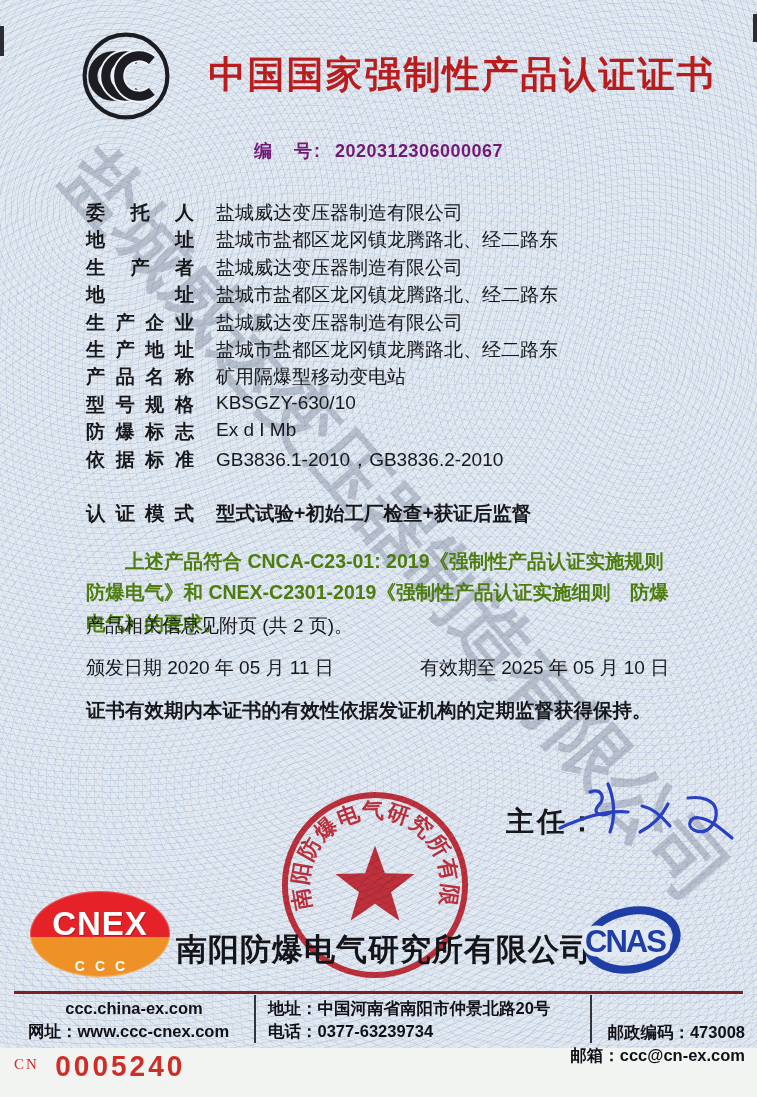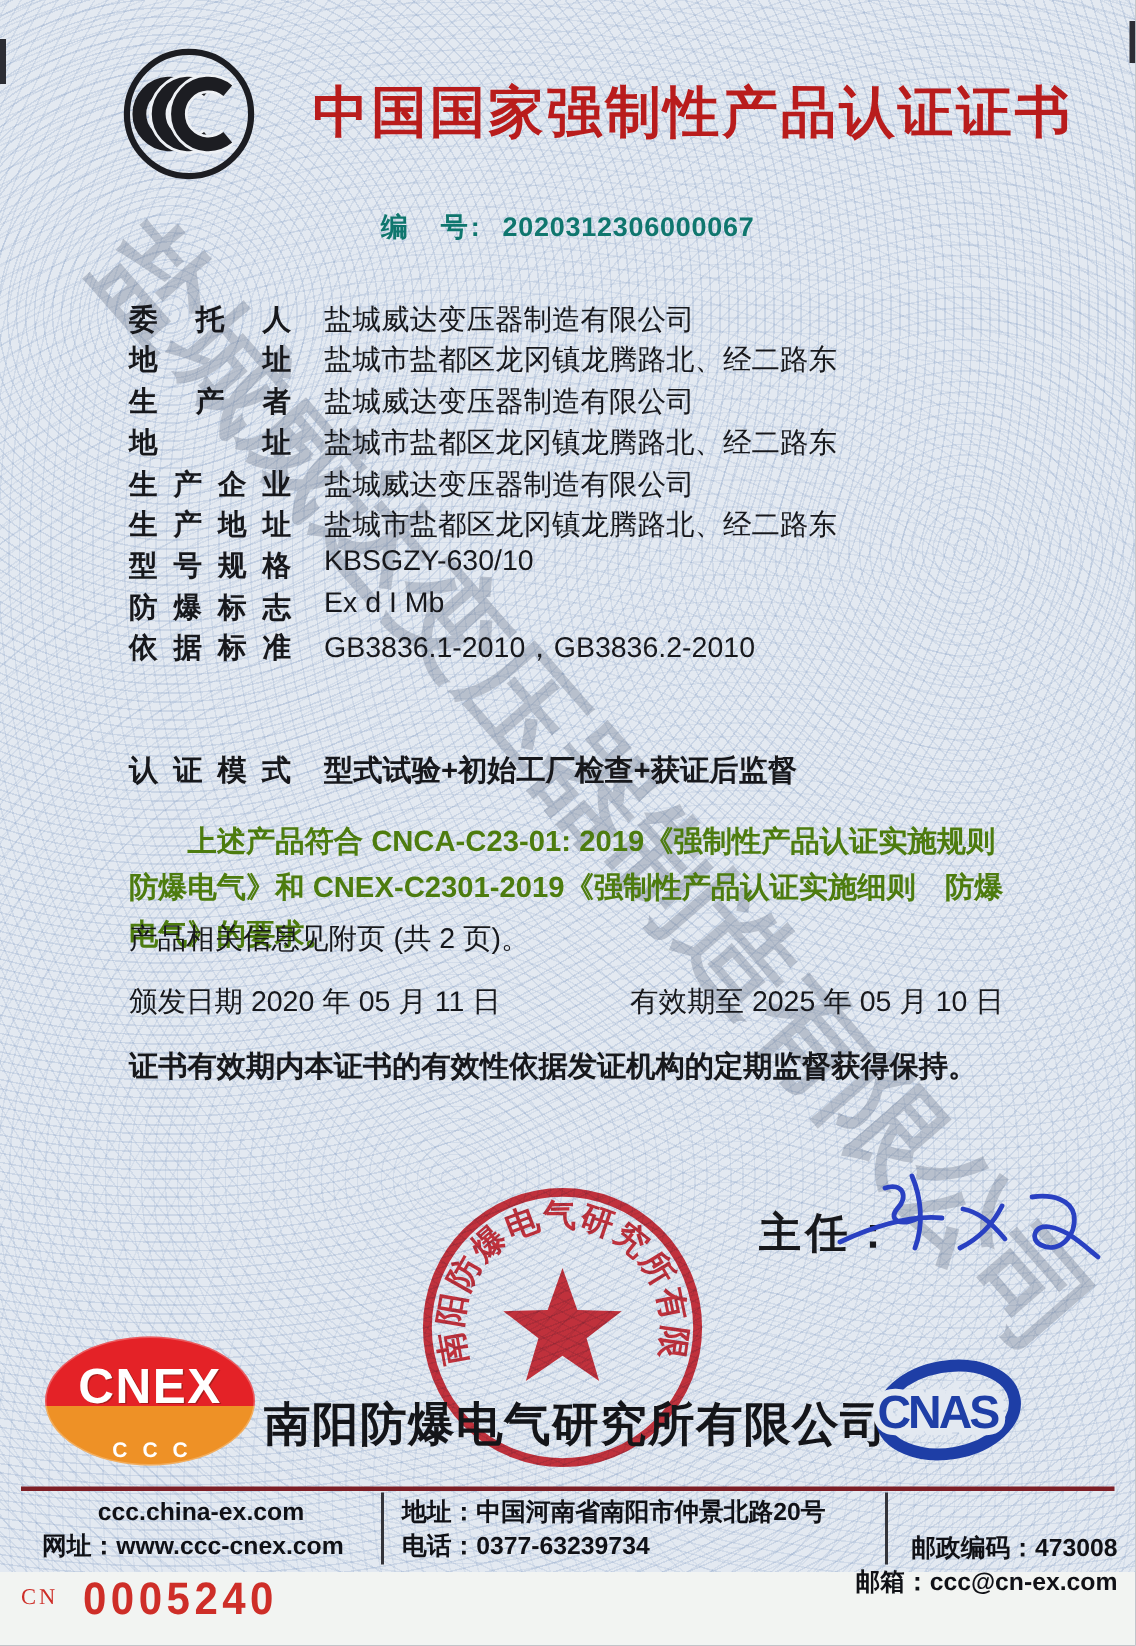--- a/index.html
+++ b/index.html
@@ -22,21 +22,21 @@
   .corner-mark.left{left:0;top:26px;width:4px;height:30px;}
   .corner-mark.right{right:0;top:14px;width:4px;height:28px;}
 
   .ccc-logo{position:absolute;left:80px;top:30px;width:92px;height:92px;}
   .title{
     position:absolute;left:188px;top:50px;width:548px;text-align:center;
     font-size:37px;font-weight:700;letter-spacing:2px;color:#b91c1c;
   }
   .number-line{
     position:absolute;left:0;top:139px;width:757px;text-align:center;
-    font-size:18px;color:#0f766e;
+    font-size:18px;color:#701a75;
   }
   .number-line .lbl{font-weight:700;letter-spacing:2px;}
   .number-line .num{font-weight:600;margin-left:8px;letter-spacing:.5px;}
 
   .watermark{
     position:absolute;left:118px;top:128px;width:1000px;
     transform:rotate(49deg);transform-origin:0 0;
     font-size:76px;font-weight:700;color:rgba(104,114,134,.34);
     letter-spacing:-2px;white-space:nowrap;pointer-events:none;
   }
@@ -145,20 +145,24 @@
       <span class="field-label">地址</span>
       <span class="field-value">盐城市盐都区龙冈镇龙腾路北、经二路东</span>
     </div>
     <div class="field-row">
       <span class="field-label">生产企业</span>
       <span class="field-value">盐城威达变压器制造有限公司</span>
     </div>
     <div class="field-row">
       <span class="field-label">生产地址</span>
       <span class="field-value">盐城市盐都区龙冈镇龙腾路北、经二路东</span>
+    </div>
+    <div class="field-row">
+      <span class="field-label">产品名称</span>
+      <span class="field-value">矿用隔爆型移动变电站</span>
     </div>
     <div class="field-row">
       <span class="field-label">型号规格</span>
       <span class="field-value">KBSGZY-630/10</span>
     </div>
     <div class="field-row">
       <span class="field-label">防爆标志</span>
       <span class="field-value">Ex d I Mb</span>
     </div>
     <div class="field-row">

